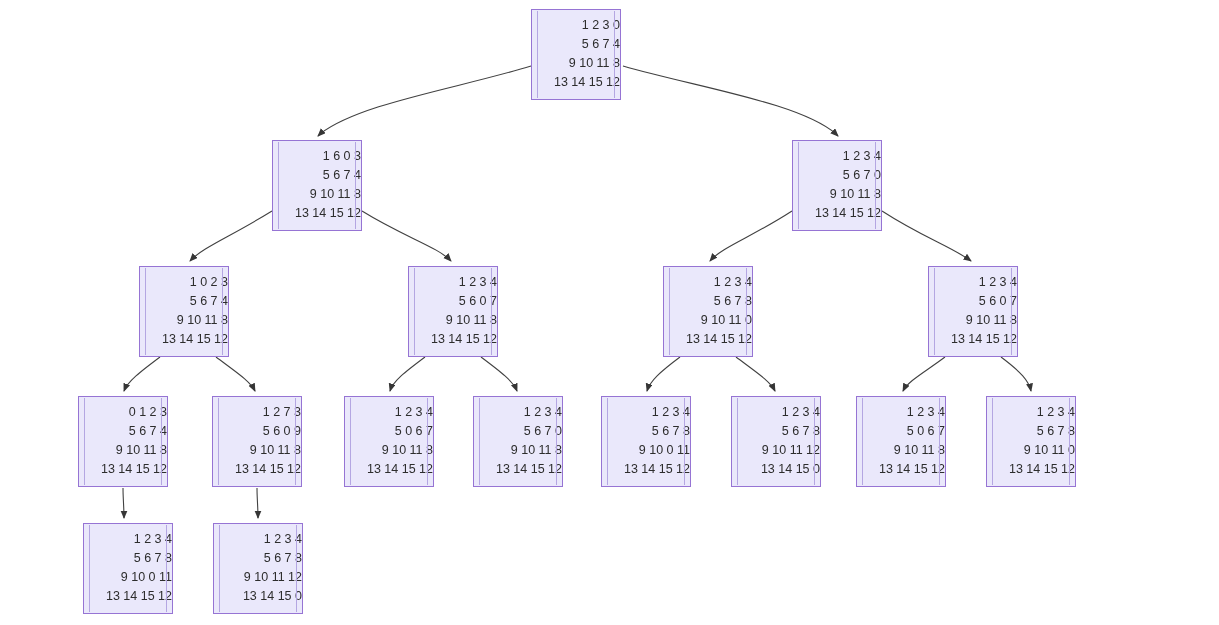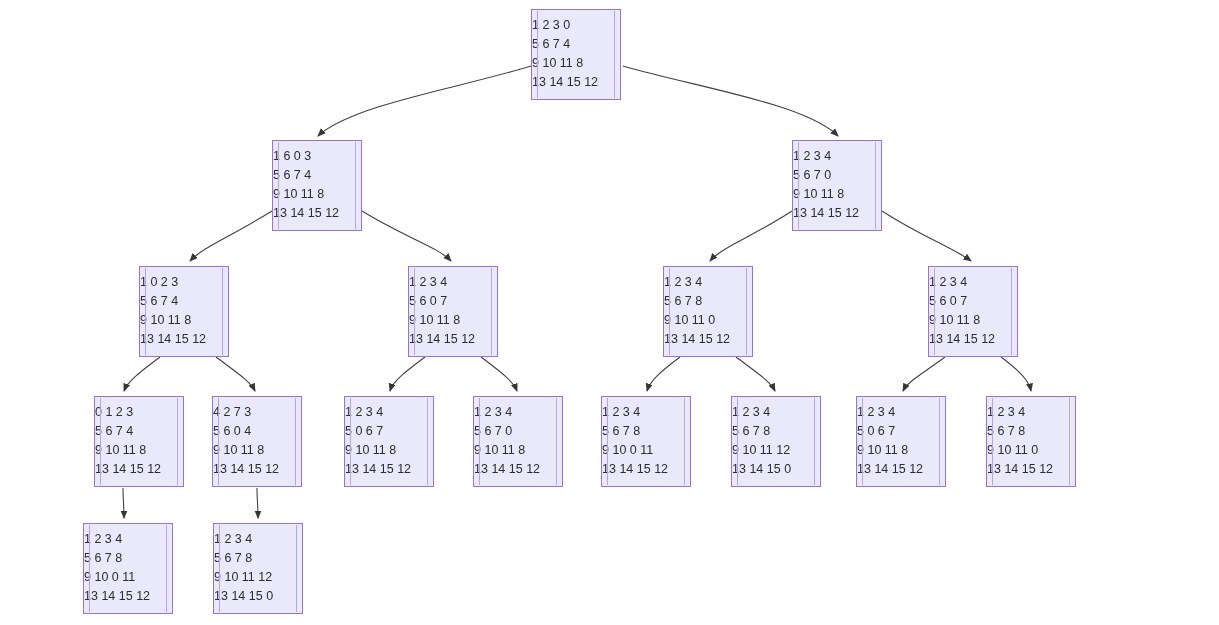--- a/index.html
+++ b/index.html
@@ -7,21 +7,21 @@
     position:relative; width:1219px; height:625px; overflow:hidden;
     background:var(--bg,#ffffff);
     font-family:"Liberation Sans", sans-serif;
   }
   svg.edges { position:absolute; left:0; top:0; width:1219px; height:625px; }
   svg.edges path.edge { fill:none; stroke:var(--edge,#414141); stroke-width:1.1; }
   .node {
     position:absolute; width:90px; height:91px; box-sizing:border-box;
     background:var(--node_fill,#eae8fb);
     border:1.5px solid var(--node_border,#9674d4);
-    text-align:left; padding-top:6px;
+    text-align:right; padding-top:6px;
   }
   .node::before, .node::after {
     content:""; position:absolute; top:1px; bottom:1px; width:1px;
     background:var(--node_line,#b4a6e2);
   }
   .node::before { left:5px; }
   .node::after  { right:5px; }
   .row {
     font-size:12.5px; line-height:19px; color:var(--text,#2d2d2d);
     white-space:nowrap;
@@ -98,30 +98,30 @@
     <div class="row">13 14 15 12</div>
   </div>
 
   <div class="node" style="left:928px;top:266px">
     <div class="row">1 2 3 4</div>
     <div class="row">5 6 0 7</div>
     <div class="row">9 10 11 8</div>
     <div class="row">13 14 15 12</div>
   </div>
 
-  <div class="node" style="left:94px;top:396px">
+  <div class="node" style="left:78px;top:396px">
     <div class="row">0 1 2 3</div>
     <div class="row">5 6 7 4</div>
     <div class="row">9 10 11 8</div>
     <div class="row">13 14 15 12</div>
   </div>
 
   <div class="node" style="left:212px;top:396px">
-    <div class="row">4 2 7 3</div>
-    <div class="row">5 6 0 4</div>
+    <div class="row">1 2 7 3</div>
+    <div class="row">5 6 0 9</div>
     <div class="row">9 10 11 8</div>
     <div class="row">13 14 15 12</div>
   </div>
 
   <div class="node" style="left:344px;top:396px">
     <div class="row">1 2 3 4</div>
     <div class="row">5 0 6 7</div>
     <div class="row">9 10 11 8</div>
     <div class="row">13 14 15 12</div>
   </div>

